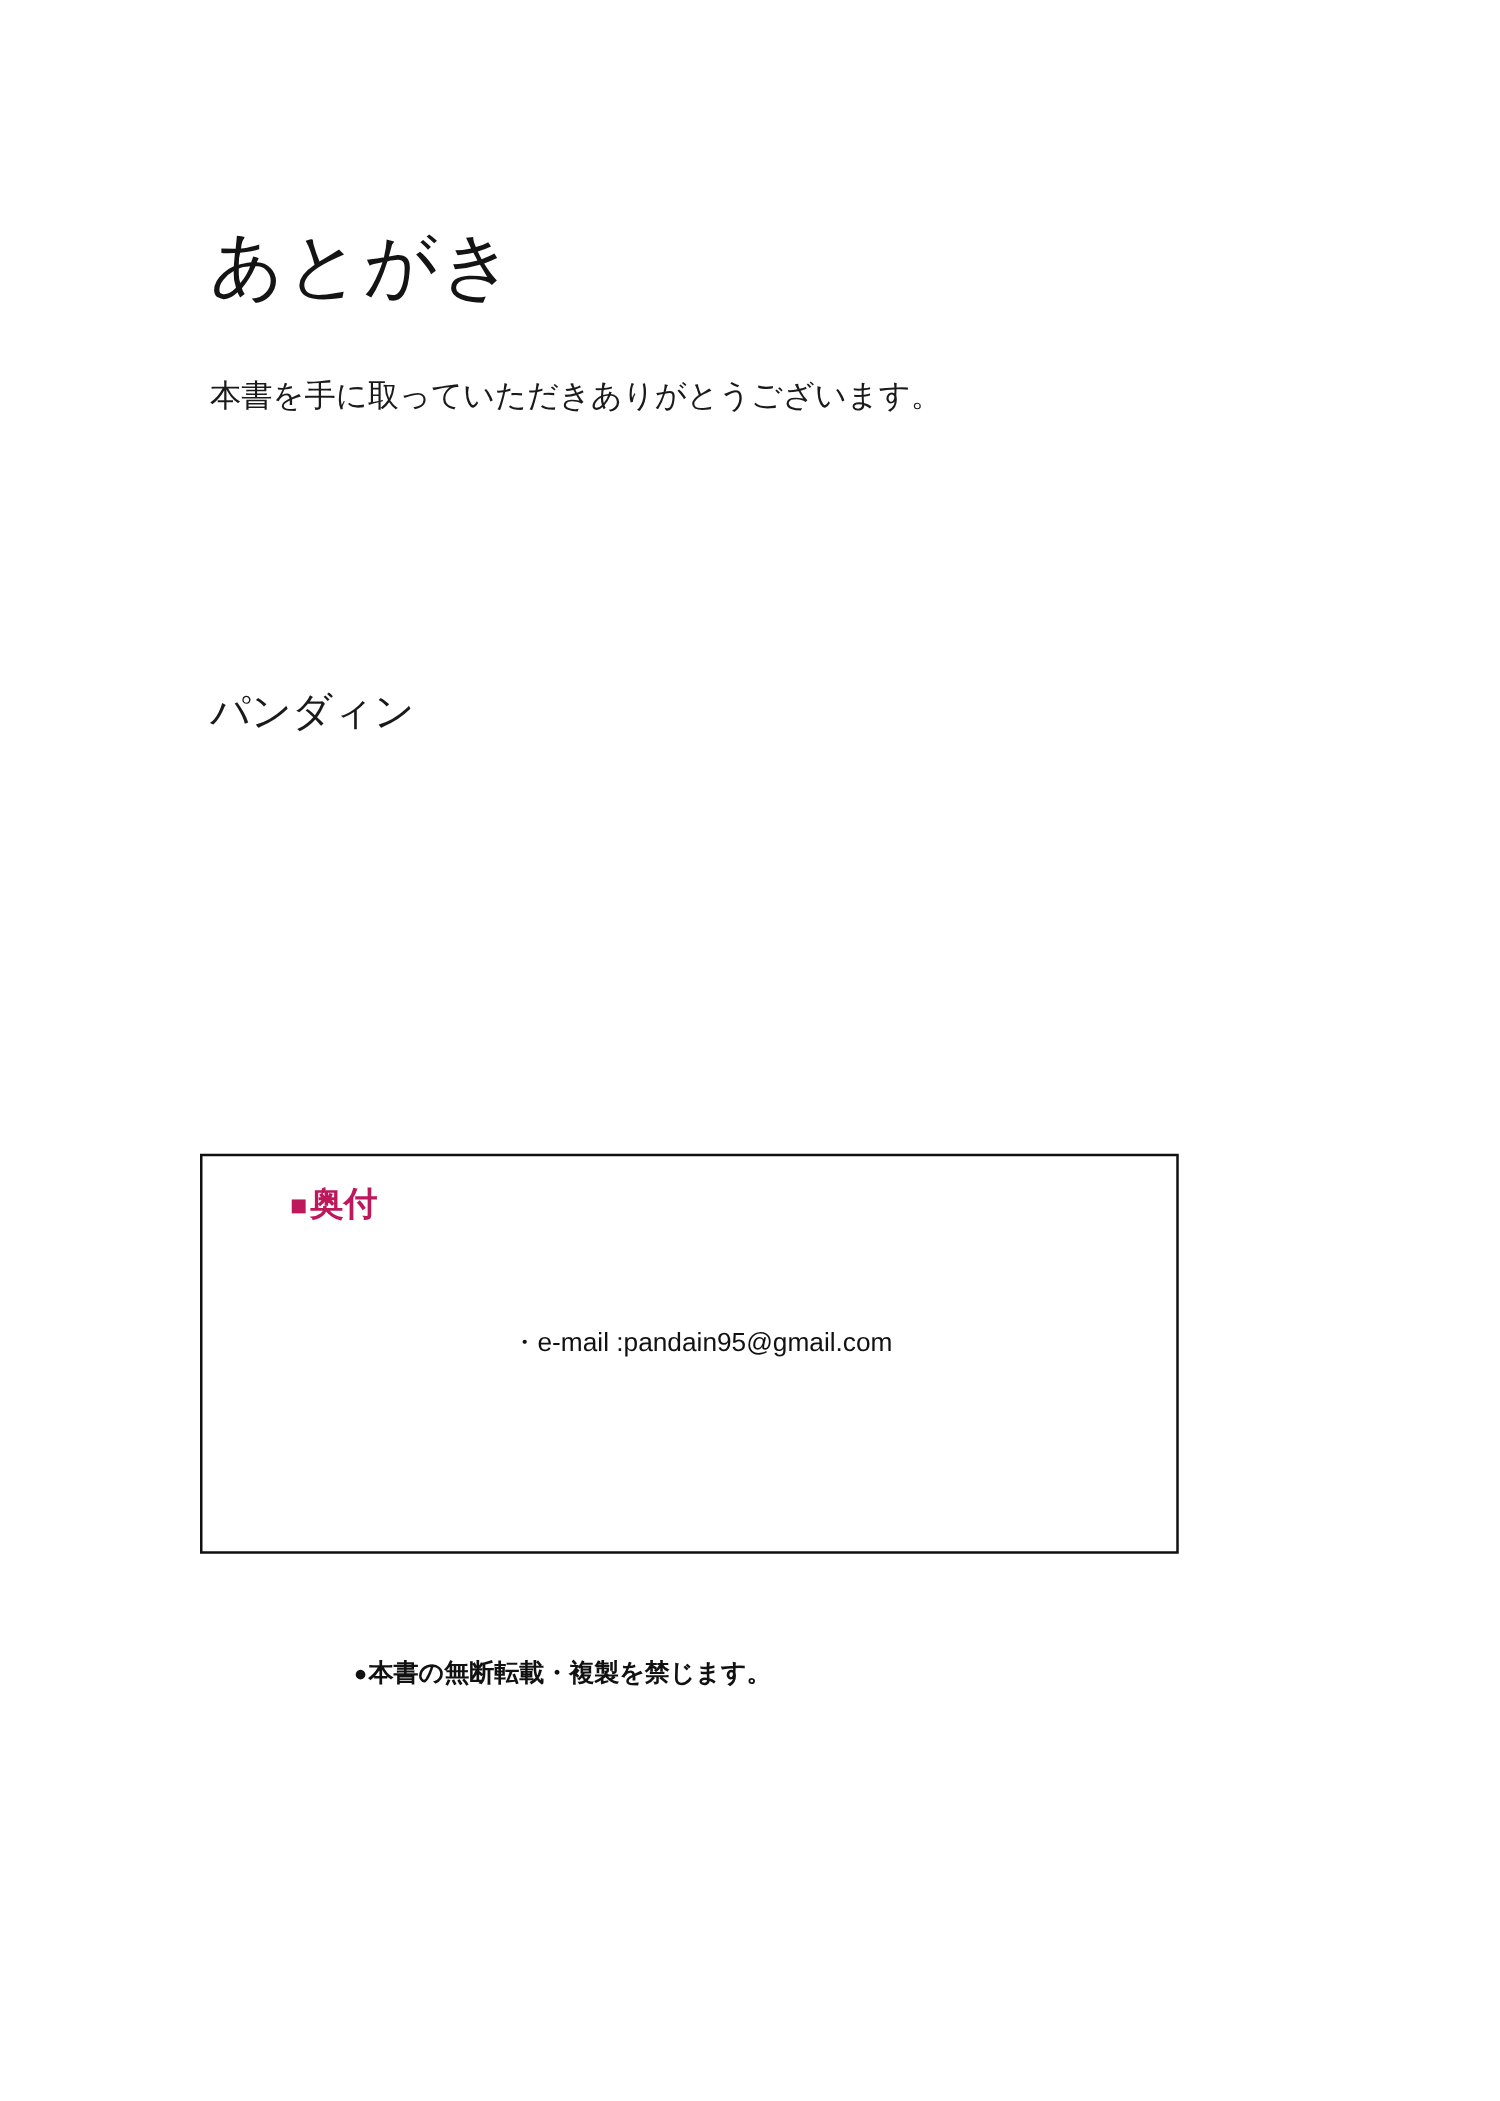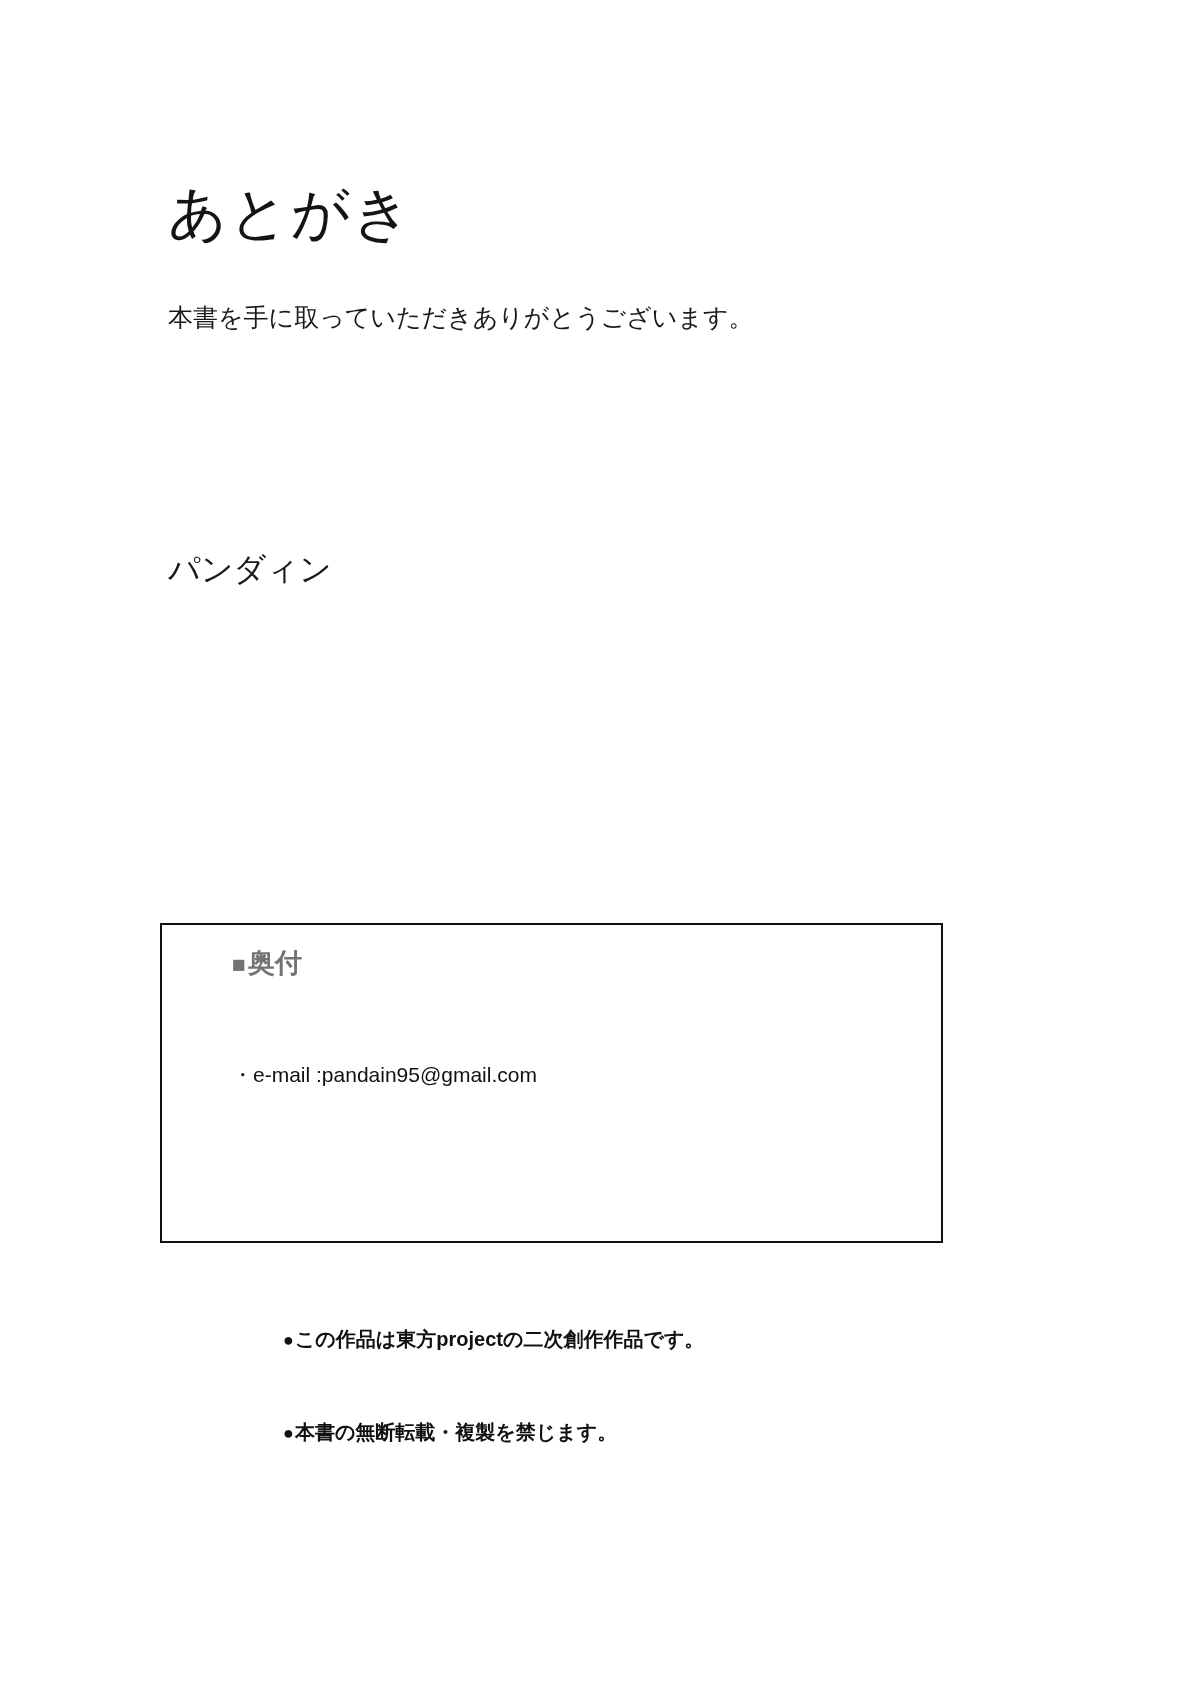--- a/index.html
+++ b/index.html
@@ -55,40 +55,41 @@
   .colophon-inner {
     position: absolute;
     left: 70px;
     top: 18px;
     right: 10px;
   }
   .colophon-head {
     font-size: 27px;
     font-weight: bold;
     line-height: 1.5;
-    color: #737373;
+    color: #be185d;
   }
   .sq::before {
     content: "■";
     font-size: 23px;
     margin-right: 2px;
   }
   .colophon-lines {
     margin-top: 4px;
     font-size: 27px;
     line-height: 1.44;
     color: #111111;
     white-space: pre-wrap;
     letter-spacing: 0.2px;
   }
   .colophon-contact {
     margin-top: 12px;
     font-size: 21px;
     line-height: 1.5;
     color: #111111;
+    text-align: center;
     padding-right: 40px;
     white-space: pre-wrap;
   }
 
   
   .notices {
     position: absolute;
     left: 283px;
     top: 1262px;
     font-size: 20px;
@@ -120,17 +121,16 @@
       <div class="colophon-head sq">奥付</div>
 
 
       <div class="colophon-contact">
         <div>・e-mail :pandain95@gmail.com</div>
       </div>
     </div>
   </div>
 
   <div class="notices">
-    <div>この作品は東方projectの二次創作作品です。</div>
     <div>本書の無断転載・複製を禁じます。</div>
   </div>
 
 </div>
 
 </body></html>

